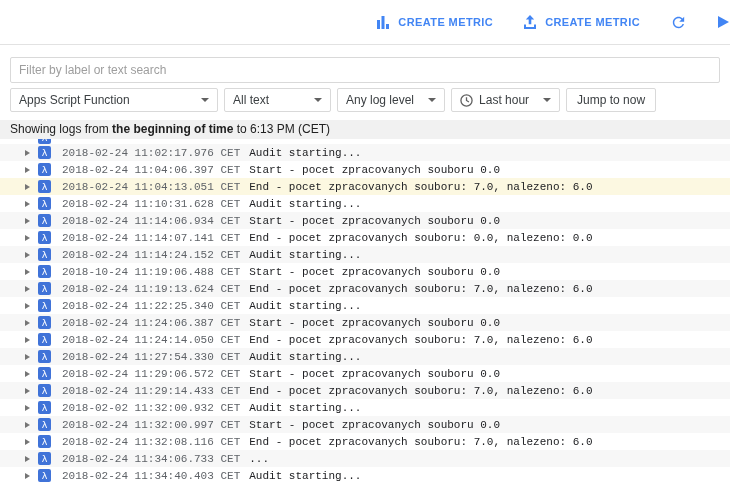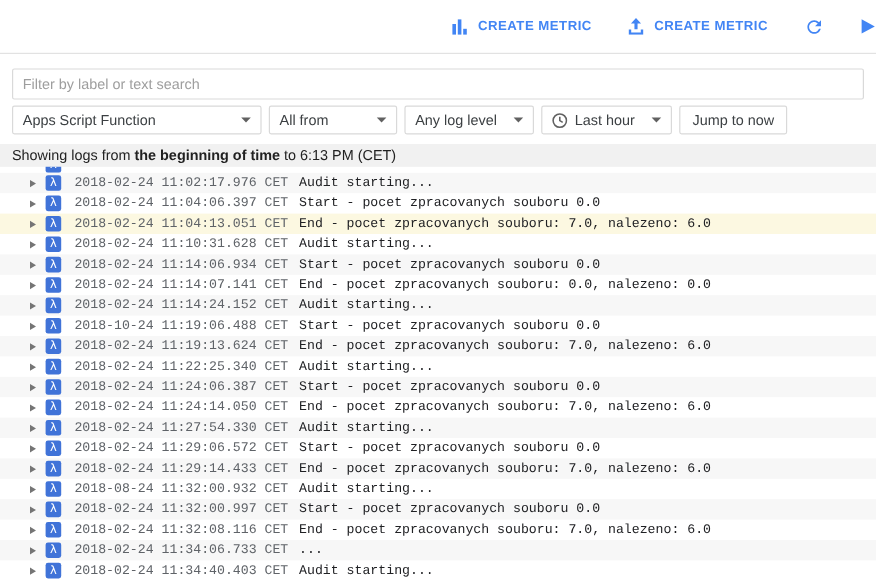--- a/index.html
+++ b/index.html
@@ -133,21 +133,21 @@
 
 <input class="filter-input" type="text" placeholder="Filter by label or text search" style="">
 
 <div class="filter-row">
   <div class="select sel-resource">
     <span class="lbl">Apps Script Function</span>
     <span class="caret"></span>
   </div>
 
   <div class="select sel-logs">
-    <span class="lbl">All from</span>
+    <span class="lbl">All text</span>
     <span class="caret"></span>
   </div>
 
   <div class="select">
     <span class="lbl">Any log level</span>
     <span class="caret"></span>
   </div>
 
   <div class="select">
     <span style="margin-right:6px;">
@@ -264,21 +264,21 @@
   </div>
     <div class="log-row alt">
     <span class="expand-icon"></span>
     <span class="lambda-icon">λ</span>
     <span class="log-ts">2018-02-24 11:29:14.433 CET</span>
     <span class="log-msg">End - pocet zpracovanych souboru: 7.0, nalezeno: 6.0</span>
   </div>
     <div class="log-row">
     <span class="expand-icon"></span>
     <span class="lambda-icon">λ</span>
-    <span class="log-ts">2018-08-24 11:32:00.932 CET</span>
+    <span class="log-ts">2018-02-02 11:32:00.932 CET</span>
     <span class="log-msg">Audit starting...</span>
   </div>
     <div class="log-row alt">
     <span class="expand-icon"></span>
     <span class="lambda-icon">λ</span>
     <span class="log-ts">2018-02-24 11:32:00.997 CET</span>
     <span class="log-msg">Start - pocet zpracovanych souboru 0.0</span>
   </div>
     <div class="log-row">
     <span class="expand-icon"></span>

